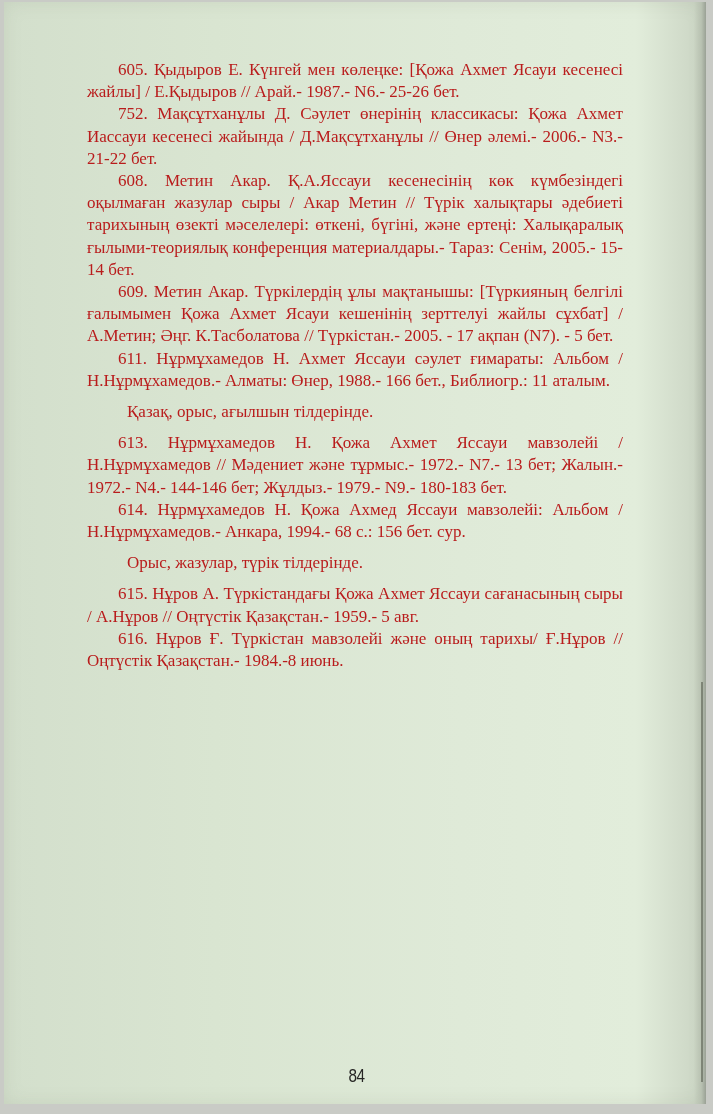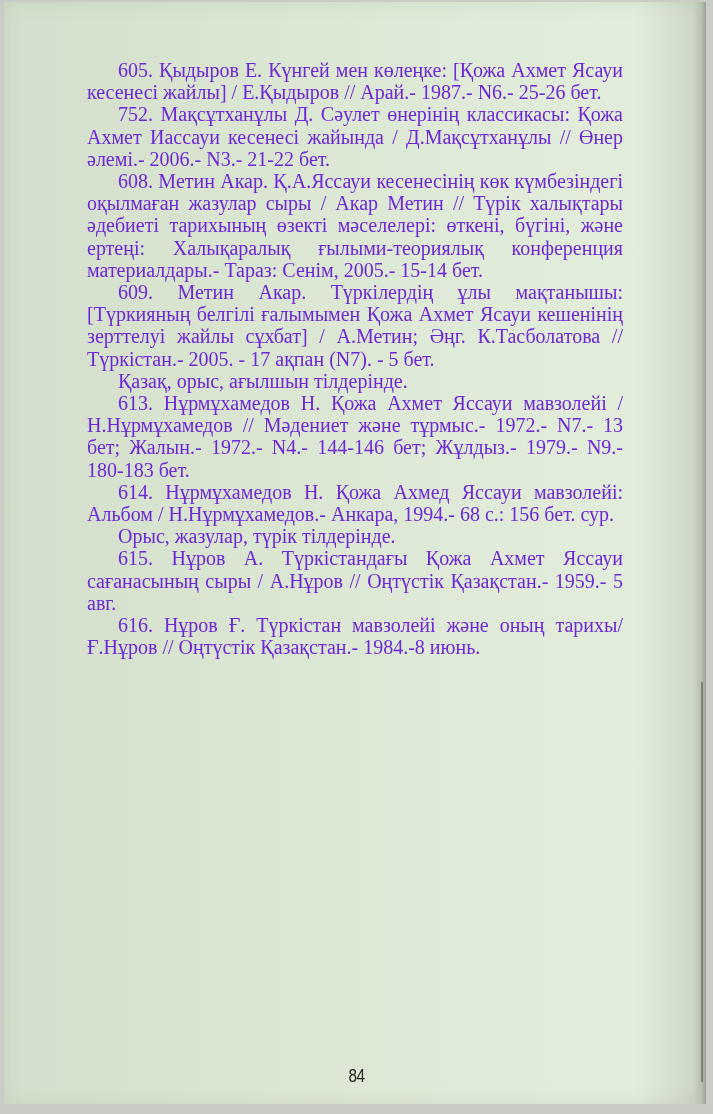--- a/index.html
+++ b/index.html
@@ -38,33 +38,33 @@
       width: 2px;
       height: 400px;
       background: #6f7568;
       opacity: 0.8;
     }
     .content {
       position: absolute;
       left: 87px;
       top: 59px;
       width: 536px;
-      color: #6d28d9;
-      font-size: 20px;
+      color: #b91c1c;
+      font-size: 17px;
       line-height: 22.2px;
       font-family: Liberation Serif, serif;
     }
     .entry {
       text-indent: 31px;
       text-align: justify;
       margin: 0;
     }
     .note {
       text-indent: 31px;
-      margin: 0;
+      margin: 9px;
     }
     .page-number {
       position: absolute;
       left: 0;
       width: 713px;
       top: 1066px;
       text-align: center;
       font-size: 18px;
       color: #262624;
       font-family: "Liberation Sans", "DejaVu Sans", sans-serif;
@@ -78,20 +78,21 @@
 <div class="page">
   <div class="spine"></div>
   <div class="spine-line"></div>
 </div>
 
 <div class="content">
   <p class="entry">605. Қыдыров Е.  Күнгей мен көлеңке: [Қожа Ахмет Ясауи кесенесі жайлы] / Е.Қыдыров // Арай.- 1987.- N6.- 25-26 бет.</p>
   <p class="entry">752. Мақсұтханұлы Д. Сәулет өнерінің классикасы: Қожа Ахмет Иассауи кесенесі жайында / Д.Мақсұтханұлы // Өнер әлемі.- 2006.- N3.- 21-22 бет.</p>
   <p class="entry">608. Метин Акар.  Қ.А.Яссауи кесенесінің көк күмбезіндегі оқылмаған жазулар сыры / Акар Метин // Түрік халықтары әдебиеті тарихының өзекті мәселелері: өткені, бүгіні, және ертеңі: Халықаралық ғылыми-теориялық конференция материалдары.- Тараз: Сенім, 2005.- 15-14 бет.</p>
   <p class="entry">609. Метин Акар.  Түркілердің ұлы мақтанышы: [Түркияның белгілі ғалымымен Қожа Ахмет Ясауи кешенінің зерттелуі жайлы сұхбат] / А.Метин; Әңг. К.Тасболатова // Түркістан.- 2005. - 17 ақпан (N7). - 5 бет.</p>
+  <p class="entry">611. Нұрмұхамедов Н.  Ахмет Яссауи сәулет ғимараты: Альбом / Н.Нұрмұхамедов.- Алматы: Өнер, 1988.- 166 бет., Библиогр.: 11 аталым.</p>
   <p class="note">Қазақ, орыс, ағылшын тілдерінде.</p>
   <p class="entry">613. Нұрмұхамедов Н.  Қожа Ахмет Яссауи мавзолейі / Н.Нұрмұхамедов // Мәдениет және тұрмыс.- 1972.- N7.- 13 бет; Жалын.- 1972.- N4.- 144-146 бет; Жұлдыз.- 1979.- N9.- 180-183 бет.</p>
   <p class="entry">614. Нұрмұхамедов Н.  Қожа Ахмед Яссауи мавзолейі: Альбом / Н.Нұрмұхамедов.- Анкара, 1994.- 68 с.: 156 бет. сур.</p>
   <p class="note">Орыс, жазулар, түрік тілдерінде.</p>
   <p class="entry">615. Нұров А.  Түркістандағы Қожа Ахмет Яссауи сағанасының сыры / А.Нұров // Оңтүстік Қазақстан.- 1959.- 5 авг.</p>
   <p class="entry">616. Нұров Ғ.  Түркістан мавзолейі және оның тарихы/ Ғ.Нұров // Оңтүстік Қазақстан.- 1984.-8 июнь.</p>
 </div>
 
 <div class="page-number">84</div>
 

